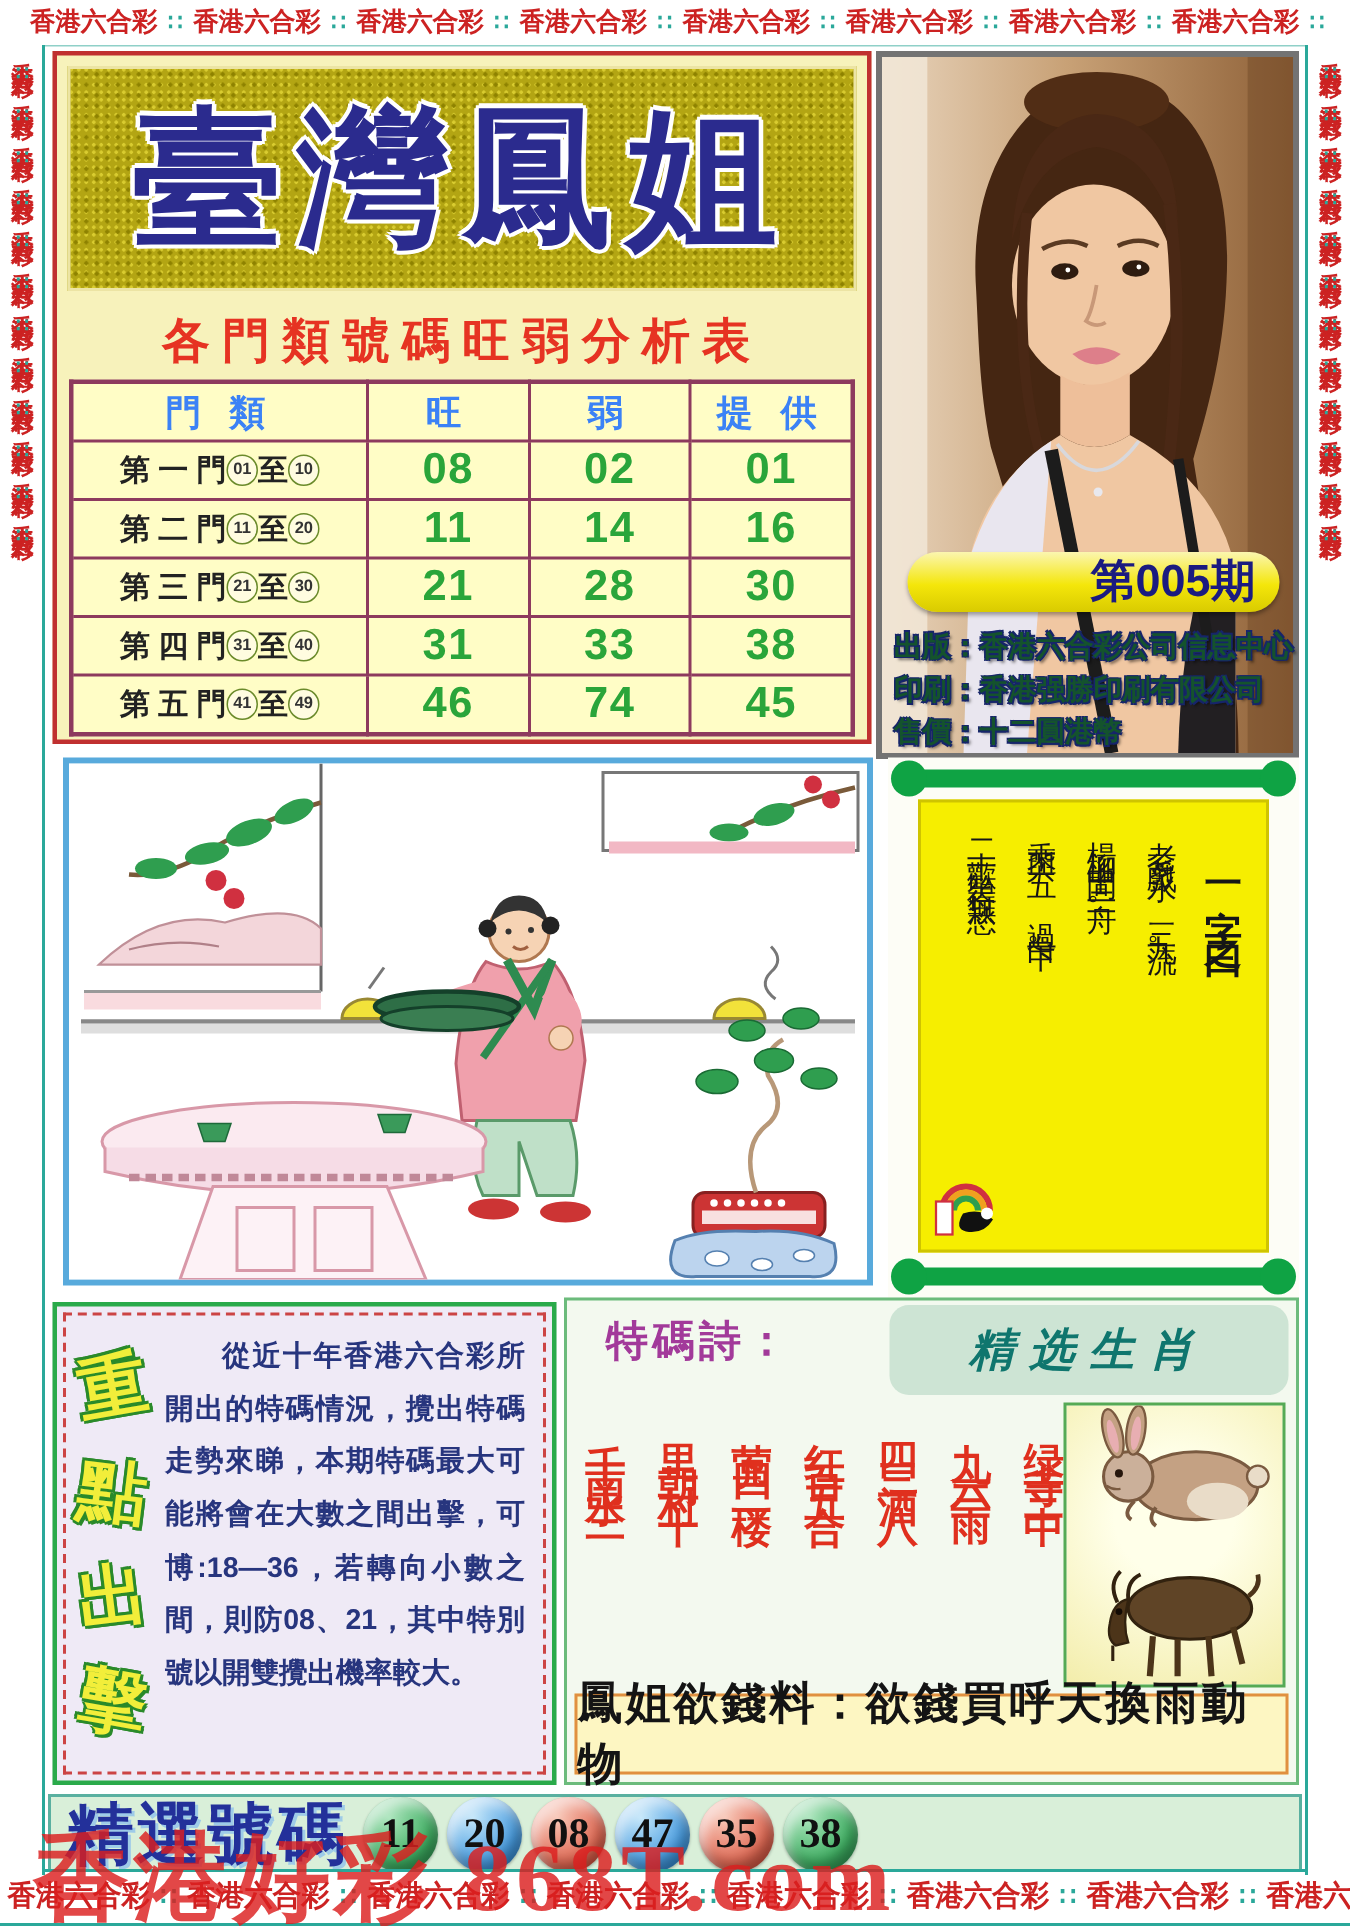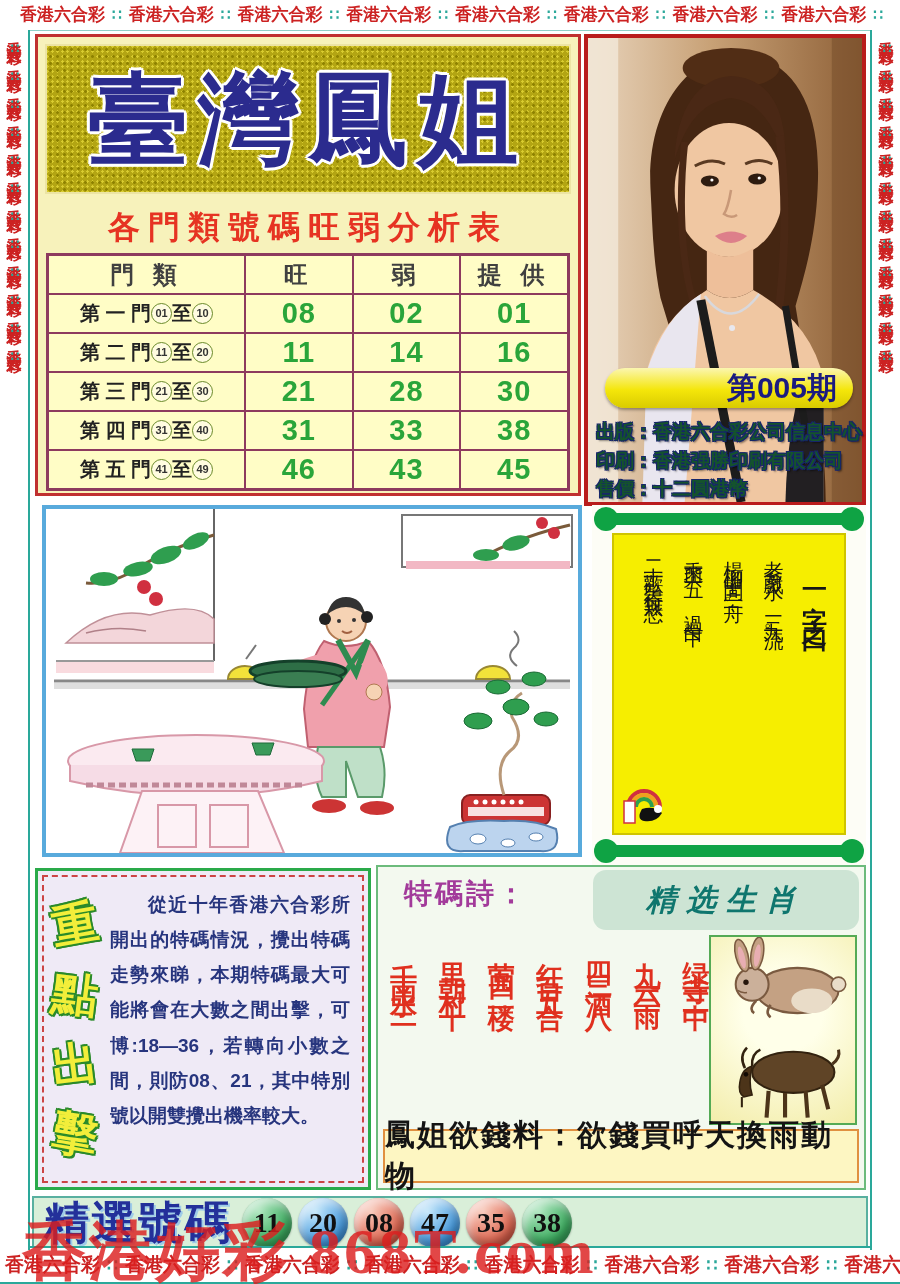--- a/index.html
+++ b/index.html
@@ -29,29 +29,29 @@
     background-image:radial-gradient(#8e8200 1.3px,transparent 1.5px),radial-gradient(#d9cc30 1px,transparent 1.2px);
     background-size:7px 7px,5px 5px;background-position:0 0,3px 3px;
     display:flex;align-items:center;justify-content:center;}
   .title-text{font-size:100px;font-weight:bold;color:#2b2b8e;letter-spacing:10px;line-height:1;
     text-shadow:-3px 0 0 #fff,3px 0 0 #fff,0 -3px 0 #fff,0 3px 0 #fff,-2px -2px 0 #fff,2px 2px 0 #fff,-2px 2px 0 #fff,2px -2px 0 #fff;}
   .analysis-title{color:#e63322;font-size:32px;font-weight:bold;text-align:center;letter-spacing:8px;margin:12px 0 3px 0;}
   table.analysis{width:524px;margin:0 auto;border-collapse:collapse;background:#fffdc6;
     border:3px solid #8d3a5e;table-layout:fixed;}
   table.analysis td,table.analysis th{border:2px solid #8d3a5e;text-align:center;padding:0;height:37px;}
   .col-gate{width:38%;} .col-n{width:20.6%;}
-  th.hdr{font-size:24px;color:#404040;letter-spacing:6px;font-weight:bold;}
+  th.hdr{font-size:24px;color:#3b82f6;letter-spacing:6px;font-weight:bold;}
   td.gate-cell{font-size:20px;font-weight:bold;color:#222;}
   .gate-line{display:flex;align-items:center;justify-content:center;gap:0;}
   .circ{display:inline-block;width:19px;height:19px;line-height:19px;border:1.5px solid #6a8a2a;border-radius:50%;
     font-size:11px;font-weight:bold;color:#333;text-align:center;background:#fffce0;}
   td.num{font-size:29px;color:#2aa53a;font-weight:bold;letter-spacing:1px;}
 
   
-  .photo-box{position:absolute;left:556px;top:4px;width:282px;height:472px;border:4px solid #b91c1c;box-sizing:border-box;background:#c8a176;}
+  .photo-box{position:absolute;left:556px;top:4px;width:282px;height:472px;border:4px solid #737373;box-sizing:border-box;background:#c8a176;}
   .photo-box svg{display:block;width:100%;height:100%;}
   .issue-pill{position:absolute;right:9px;top:330px;width:248px;height:40px;border-radius:20px;
     background:linear-gradient(180deg,#fbf6b0,#f4e60a 55%,#d9cb00);
     text-align:right;padding-right:16px;box-sizing:border-box;
     font-size:30px;font-weight:bold;color:#1b1b80;line-height:40px;box-shadow:0 2px 3px rgba(0,0,0,0.35);}
   .pub-lines{position:absolute;left:8px;top:380px;font-size:19px;font-weight:bold;color:#14532d;line-height:1.5;
     text-shadow:1px 1px 0 #16256a,-1px -1px 0 #16256a,1px -1px 0 #16256a,-1px 1px 0 #16256a,2px 2px 2px rgba(0,0,0,0.5);}
 
   
   .cartoon{position:absolute;left:14px;top:475px;width:540px;height:352px;border:4px solid #58aadc;box-sizing:border-box;background:#fff;}
@@ -194,21 +194,21 @@
         <tr>
           <td class="gate-cell">
                 <div class="gate-line">
                   <span>第 五 門</span>
                   <span class="circ">41</span>
                   <span>至</span>
                   <span class="circ">49</span>
                 </div>
               </td>
           <td class="num">46</td>
-          <td class="num">43</td>
+          <td class="num">74</td>
           <td class="num">45</td>
         </tr>
       </tbody>
         </table>
     </div>
 
     <div class="photo-box">
       <svg viewBox="0 0 272 464" preserveAspectRatio="none">
         <defs>
           <linearGradient id="pbg" x1="0" y1="0" x2="1" y2="0">

